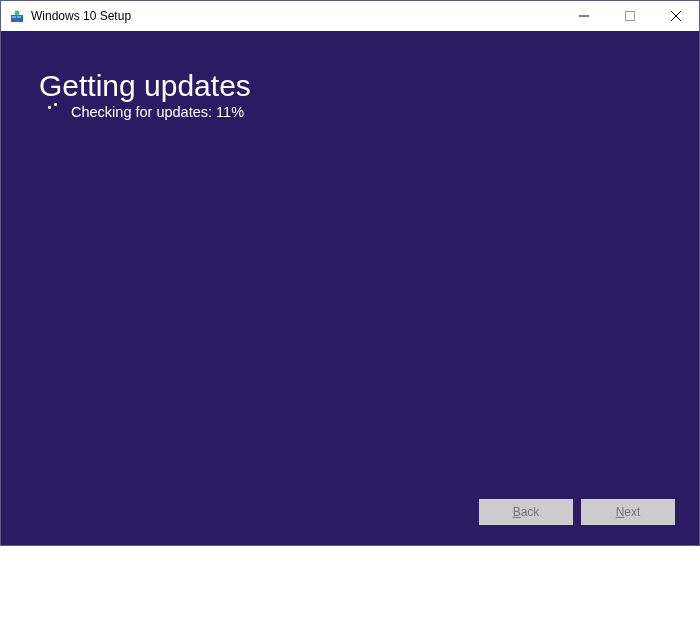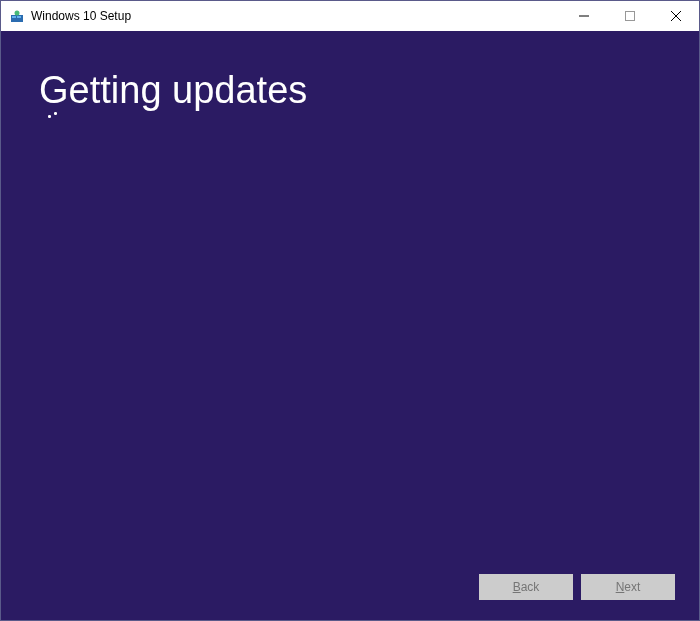--- a/index.html
+++ b/index.html
@@ -9,21 +9,21 @@
     }
     body {
       font-family: "Segoe UI", Tahoma, sans-serif;
       background: #fff;
       width: 700px;
       height: 621px;
       overflow: hidden;
     }
     .window {
       width: 700px;
-      height: 621px;
+      height: 546px;
       border: 1px solid #5a5a8a;
       display: flex;
       flex-direction: column;
       background: #14b8a6;
     }
     .titlebar {
       height: 30px;
       background: #ffffff;
       display: flex;
       align-items: center;
@@ -64,21 +64,21 @@
       fill: none;
     }
     .content {
       flex: 1;
       background: #2b1b63;
       position: relative;
       padding: 38px 38px 0 38px;
       color: #fff;
     }
     .heading {
-      font-size: 38px;
+      font-size: 30px;
       font-weight: 300;
       color: #ffffff;
       margin-bottom: 0;
     }
     .subheading {
       font-size: 13px;
       color: #b9b0d6;
       margin-bottom: 34px;
     }
     .status-row {
@@ -162,20 +162,21 @@
   </div>
 
   <div class="content">
     <div class="heading">Getting updates</div>
 
     <div class="status-row">
       <span class="spinner">
         <span class="spinner-dot"></span>
         <span class="spinner-dot"></span>
       </span>
+      <span><span>Checking for updates: </span><span>11%</span></span>
     </div>
 
     <div class="button-row">
       <button class="btn">
         <span class="u">B</span>
           <span>ack</span>
       </button>
       <button class="btn">
         <span class="u">N</span>
           <span>ext</span>

